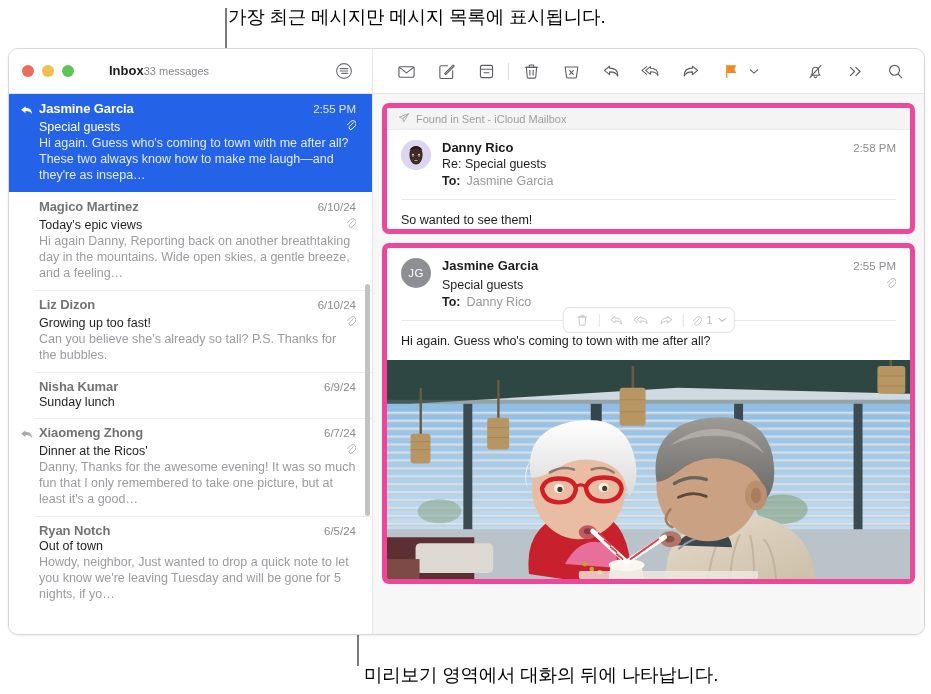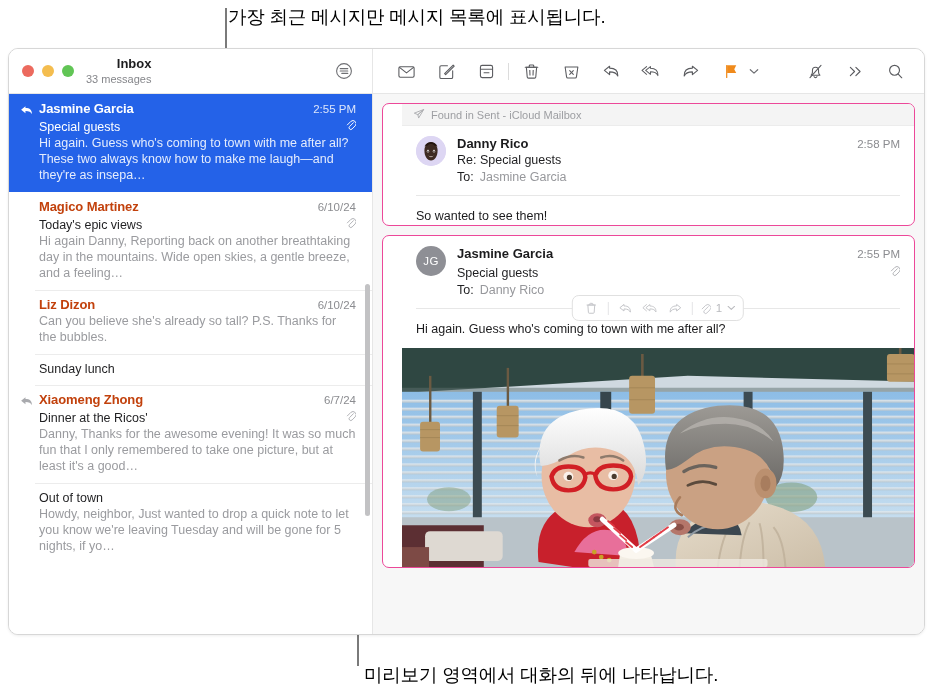--- a/index.html
+++ b/index.html
@@ -76,23 +76,23 @@
     border-right: 1px solid #e6e6e6;
     box-sizing: border-box;
   }
   .traffic-lights { display: flex; gap: 8px; padding-left: 13px; }
   .tl { width: 12px; height: 12px; border-radius: 50%; }
   .tl.red { background: #ec6a5e; }
   .tl.yellow { background: #f4bd4f; }
   .tl.green { background: #61c555; }
 
   #mailbox-title-wrap {
-    margin-left: 12px;
+    margin-left: 35px;
     display: flex;
-    flex-direction: column;
+    flex-direction: row;
     justify-content: center;
     line-height: 1.15;
     text-align: right;
   }
   #mailbox-title {
     font-size: 13px; font-weight: bold; color: #1d1d1f;
   }
   #mailbox-count {
     font-size: 11px; color: #85868a; margin-top: 1px;
   }
@@ -155,21 +155,21 @@
   .msg-row.selected {
     background: #2462e8;
   }
   .msg-row.selected + .msg-row::before { display: none; }
   .msg-row.selected::before { display: none; }
 
   .msg-line1 {
     display: flex; align-items: baseline; justify-content: space-between;
   }
   .msg-sender {
-    font-size: 13px; font-weight: bold; color: #c2410c;
+    font-size: 13px; font-weight: bold; color: #737373;
     letter-spacing: -0.1px;
   }
   .msg-date { font-size: 11.5px; color: #8b8c90; white-space: nowrap; padding-left: 8px;}
   .msg-line2 {
     display: flex; align-items: baseline; justify-content: space-between;
     margin-top: 1px;
   }
   .msg-subject { font-size: 12.5px; color: #1f1f21; }
   .msg-preview {
     font-size: 12.5px; color: #9a9b9f; line-height: 1.28;
@@ -202,25 +202,24 @@
   #preview-pane {
     flex: 1;
     background: #f7f7f7;
     padding: 9px 9px 0 9px;
     box-sizing: border-box;
     overflow: hidden;
     position: relative;
   }
   .msg-card {
     background: #ffffff;
-    border: 1px solid #ec4899;
+    border: 5px solid #ec4899;
     border-radius: 7px;
     overflow: hidden;
     margin-bottom: 9px;
-    padding-left: 19px;
   }
   .found-bar {
     background: #f4f4f4;
     border-bottom: 1px solid #ececec;
     height: 21px;
     display: flex; align-items: center;
     padding-left: 11px;
     gap: 6px;
   }
   .found-text { font-size: 11px; color: #9d9ea2; }
@@ -244,21 +243,21 @@
     font-size: 11.5px;
     letter-spacing: 0.3px;
   }
   .head-main { flex: 1; min-width: 0; }
   .head-row1 { display: flex; justify-content: space-between; align-items: baseline; }
   .head-name { font-size: 13px; font-weight: bold; color: #1b1b1d; }
   .head-time { font-size: 11.5px; color: #8b8c90; white-space: nowrap; }
   .head-row2 { display: flex; justify-content: space-between; align-items: baseline; margin-top: 2px; }
   .head-subject { font-size: 12.5px; color: #1f1f21; }
   .head-to { font-size: 12.5px; color: #1f1f21; margin-top: 3px; }
-  .head-to .to-label { font-weight: normal; }
+  .head-to .to-label { font-weight: bold; }
   .head-to .to-val { color: #97989c; margin-left: 6px; }
 
   .card-rule-wrap {
     position: relative;
     height: 1px;
     margin: 11px 14px 0 14px;
     background: #e7e7e7;
   }
   .card-body {
     font-size: 12.5px;
@@ -490,24 +489,36 @@
           </span>
         </div>
         <div class="msg-preview">Hi again Danny, Reporting back on another breathtaking day in the mountains. Wide open skies, a gentle breeze, and a feeling…</div>
       </div>
 
       <div class="msg-row">
         <div class="msg-line1">
           <span class="msg-sender">Liz Dizon</span>
           <span class="msg-date">6/10/24</span>
         </div>
+        <div class="msg-line2">
+          <span class="msg-subject">Growing up too fast!</span>
+          <span class="clip-icon">
+            <svg width="11" height="13" viewBox="0 0 12 14" fill="none" stroke="currentColor" stroke-width="1.05">
+              <path d="M9.2 5 L5 9.2 a1.9 1.9 0 0 0 2.7 2.7 L11.2 8.4 A3.4 3.4 0 0 0 6.4 3.6 L2.6 7.4" stroke-linecap="round" stroke-linejoin="round"></path>
+            </svg>
+          </span>
+        </div>
         <div class="msg-preview">Can you believe she's already so tall? P.S. Thanks for the bubbles.</div>
       </div>
 
       <div class="msg-row">
+        <div class="msg-line1">
+          <span class="msg-sender">Nisha Kumar</span>
+          <span class="msg-date">6/9/24</span>
+        </div>
         <div class="msg-line2">
           <span class="msg-subject">Sunday lunch</span>
         </div>
       </div>
 
       <div class="msg-row">
         <span class="reply-arrow">
           <svg width="13" height="13" viewBox="0 0 14 14" fill="currentColor">
             <path d="M5.9 2.5 L1.2 6.2 L5.9 9.9 V7.6 c3.9 0 5.8 1.1 6.9 3.5 c0.2 -4.6 -2.2 -6.7 -6.9 -6.7 Z"></path>
           </svg>
@@ -521,20 +532,24 @@
           <span class="clip-icon">
             <svg width="11" height="13" viewBox="0 0 12 14" fill="none" stroke="currentColor" stroke-width="1.05">
               <path d="M9.2 5 L5 9.2 a1.9 1.9 0 0 0 2.7 2.7 L11.2 8.4 A3.4 3.4 0 0 0 6.4 3.6 L2.6 7.4" stroke-linecap="round" stroke-linejoin="round"></path>
             </svg>
           </span>
         </div>
         <div class="msg-preview">Danny, Thanks for the awesome evening! It was so much fun that I only remembered to take one picture, but at least it's a good…</div>
       </div>
 
       <div class="msg-row">
+        <div class="msg-line1">
+          <span class="msg-sender">Ryan Notch</span>
+          <span class="msg-date">6/5/24</span>
+        </div>
         <div class="msg-line2">
           <span class="msg-subject">Out of town</span>
         </div>
         <div class="msg-preview">Howdy, neighbor, Just wanted to drop a quick note to let you know we're leaving Tuesday and will be gone for 5 nights, if yo…</div>
       </div>
 
       <div id="list-scrollbar"></div>
     </div>
 
     <div id="preview-pane">

